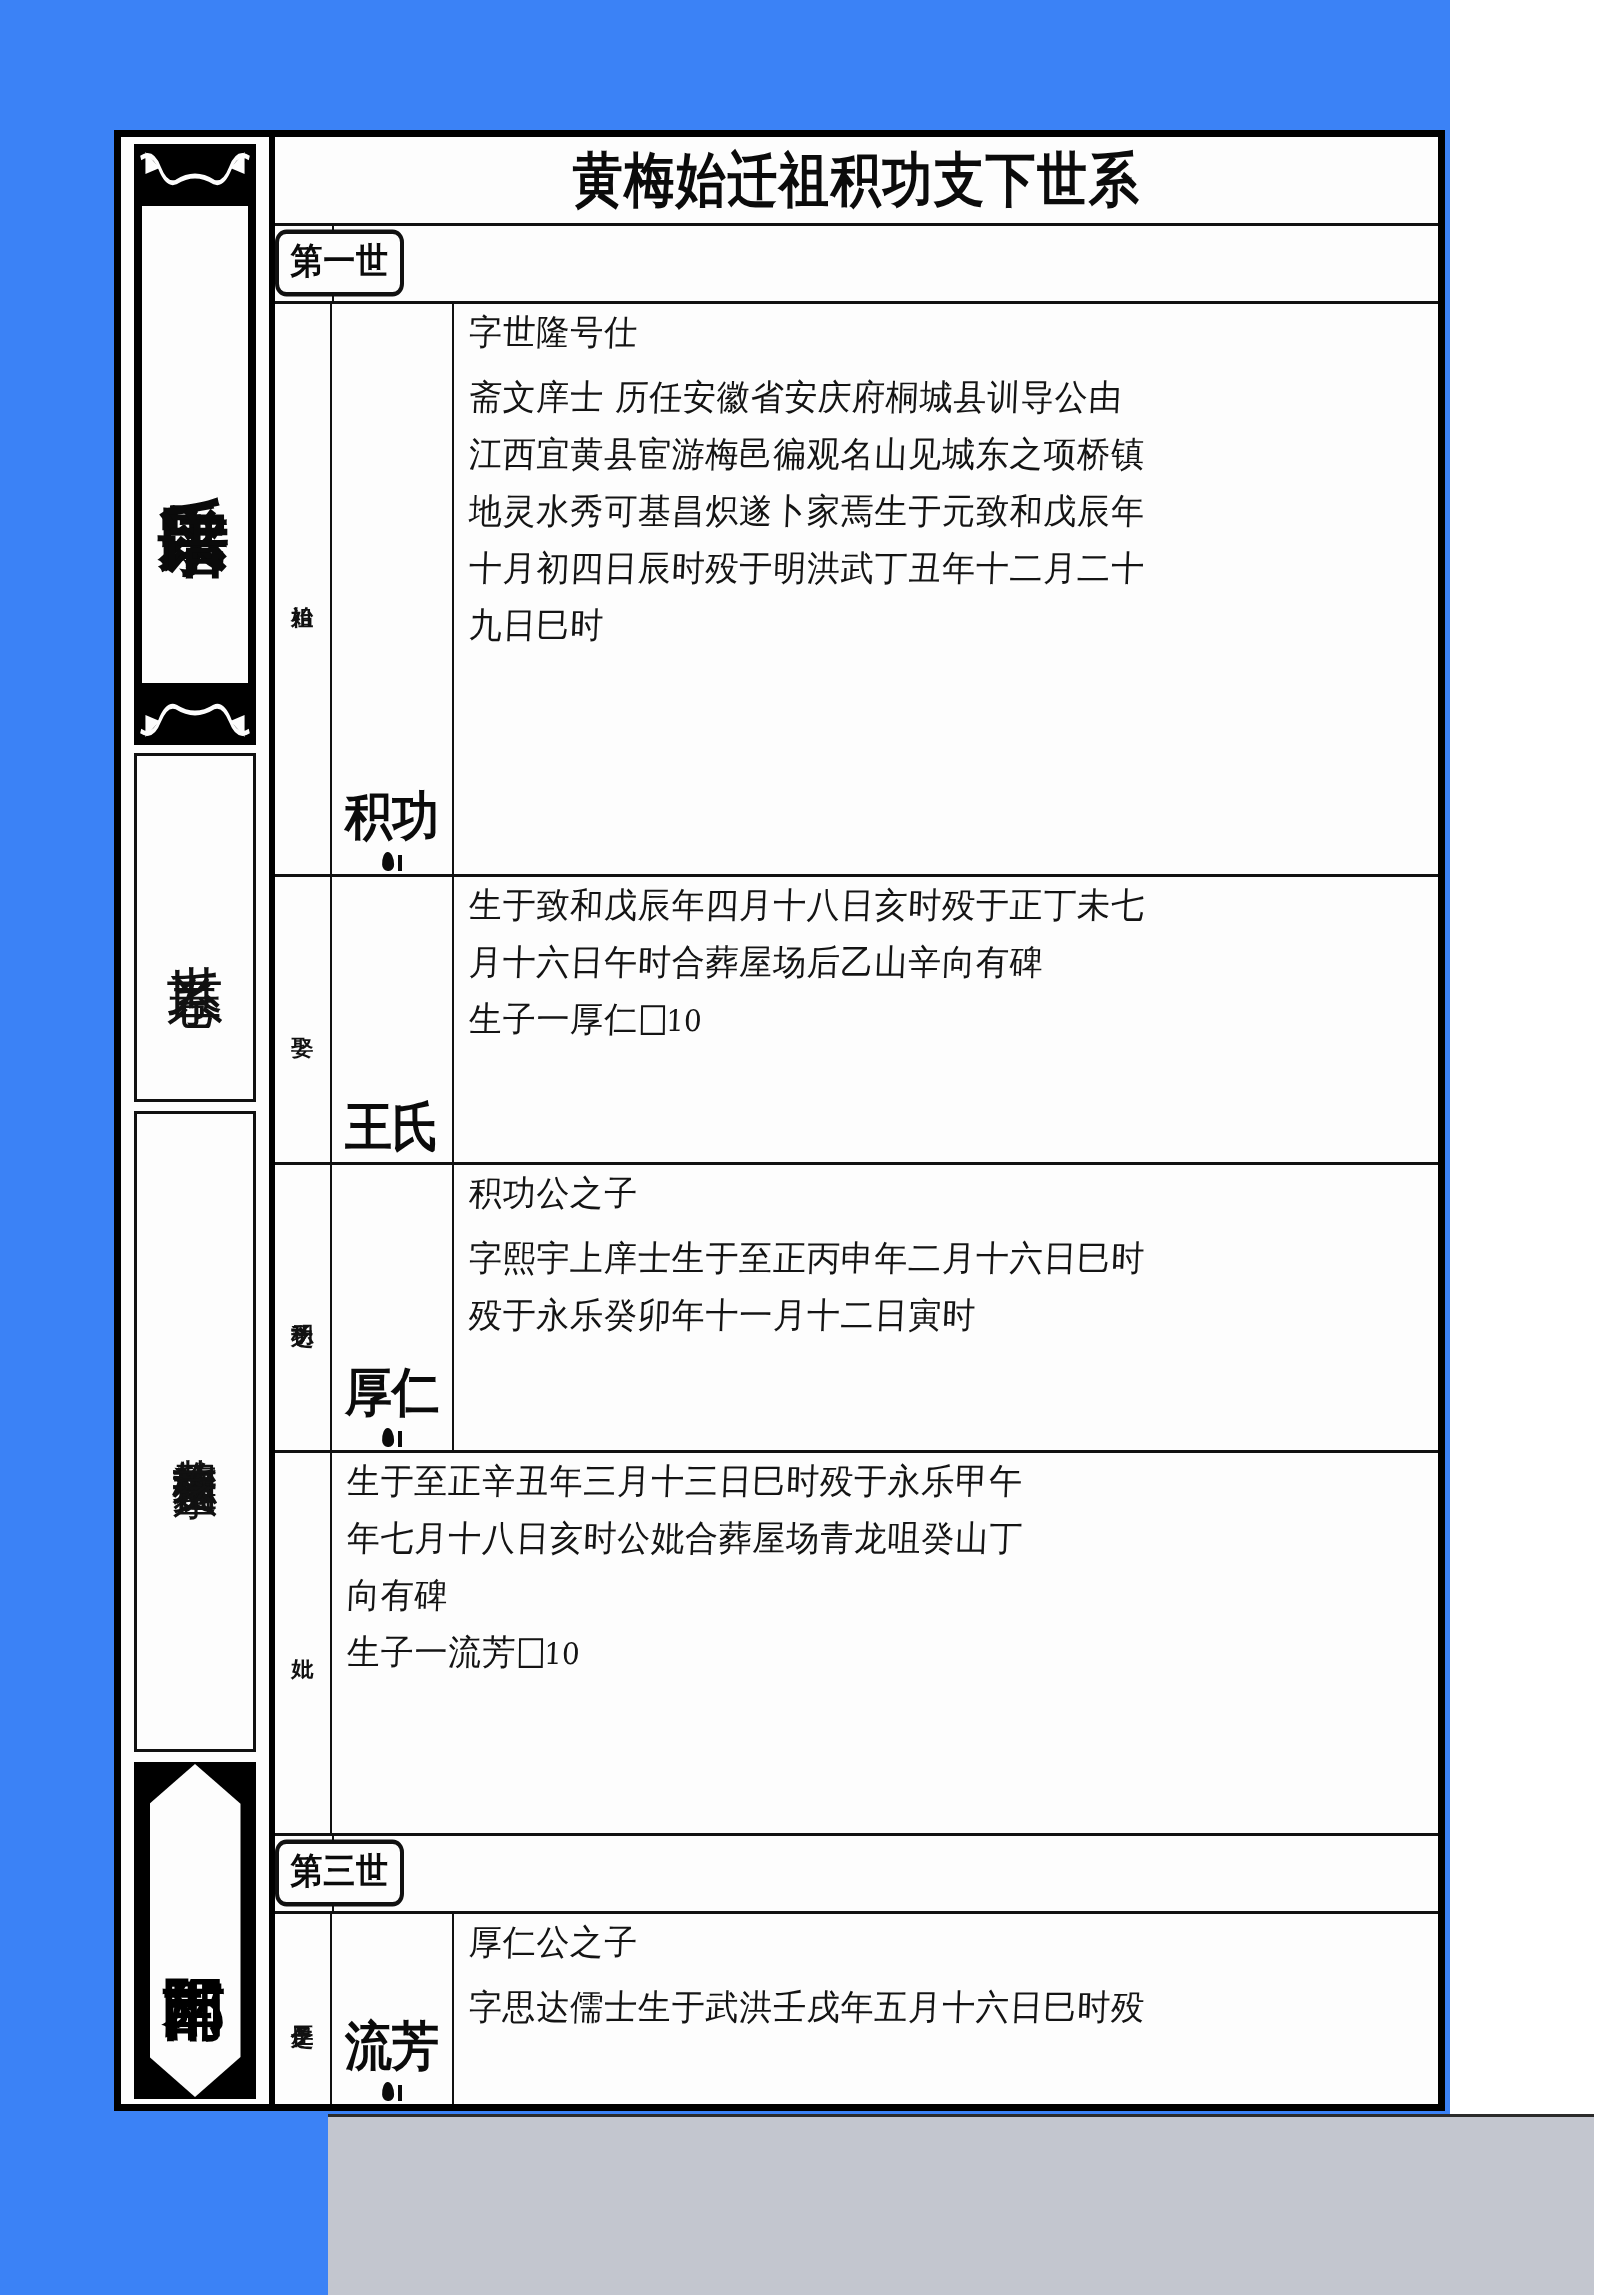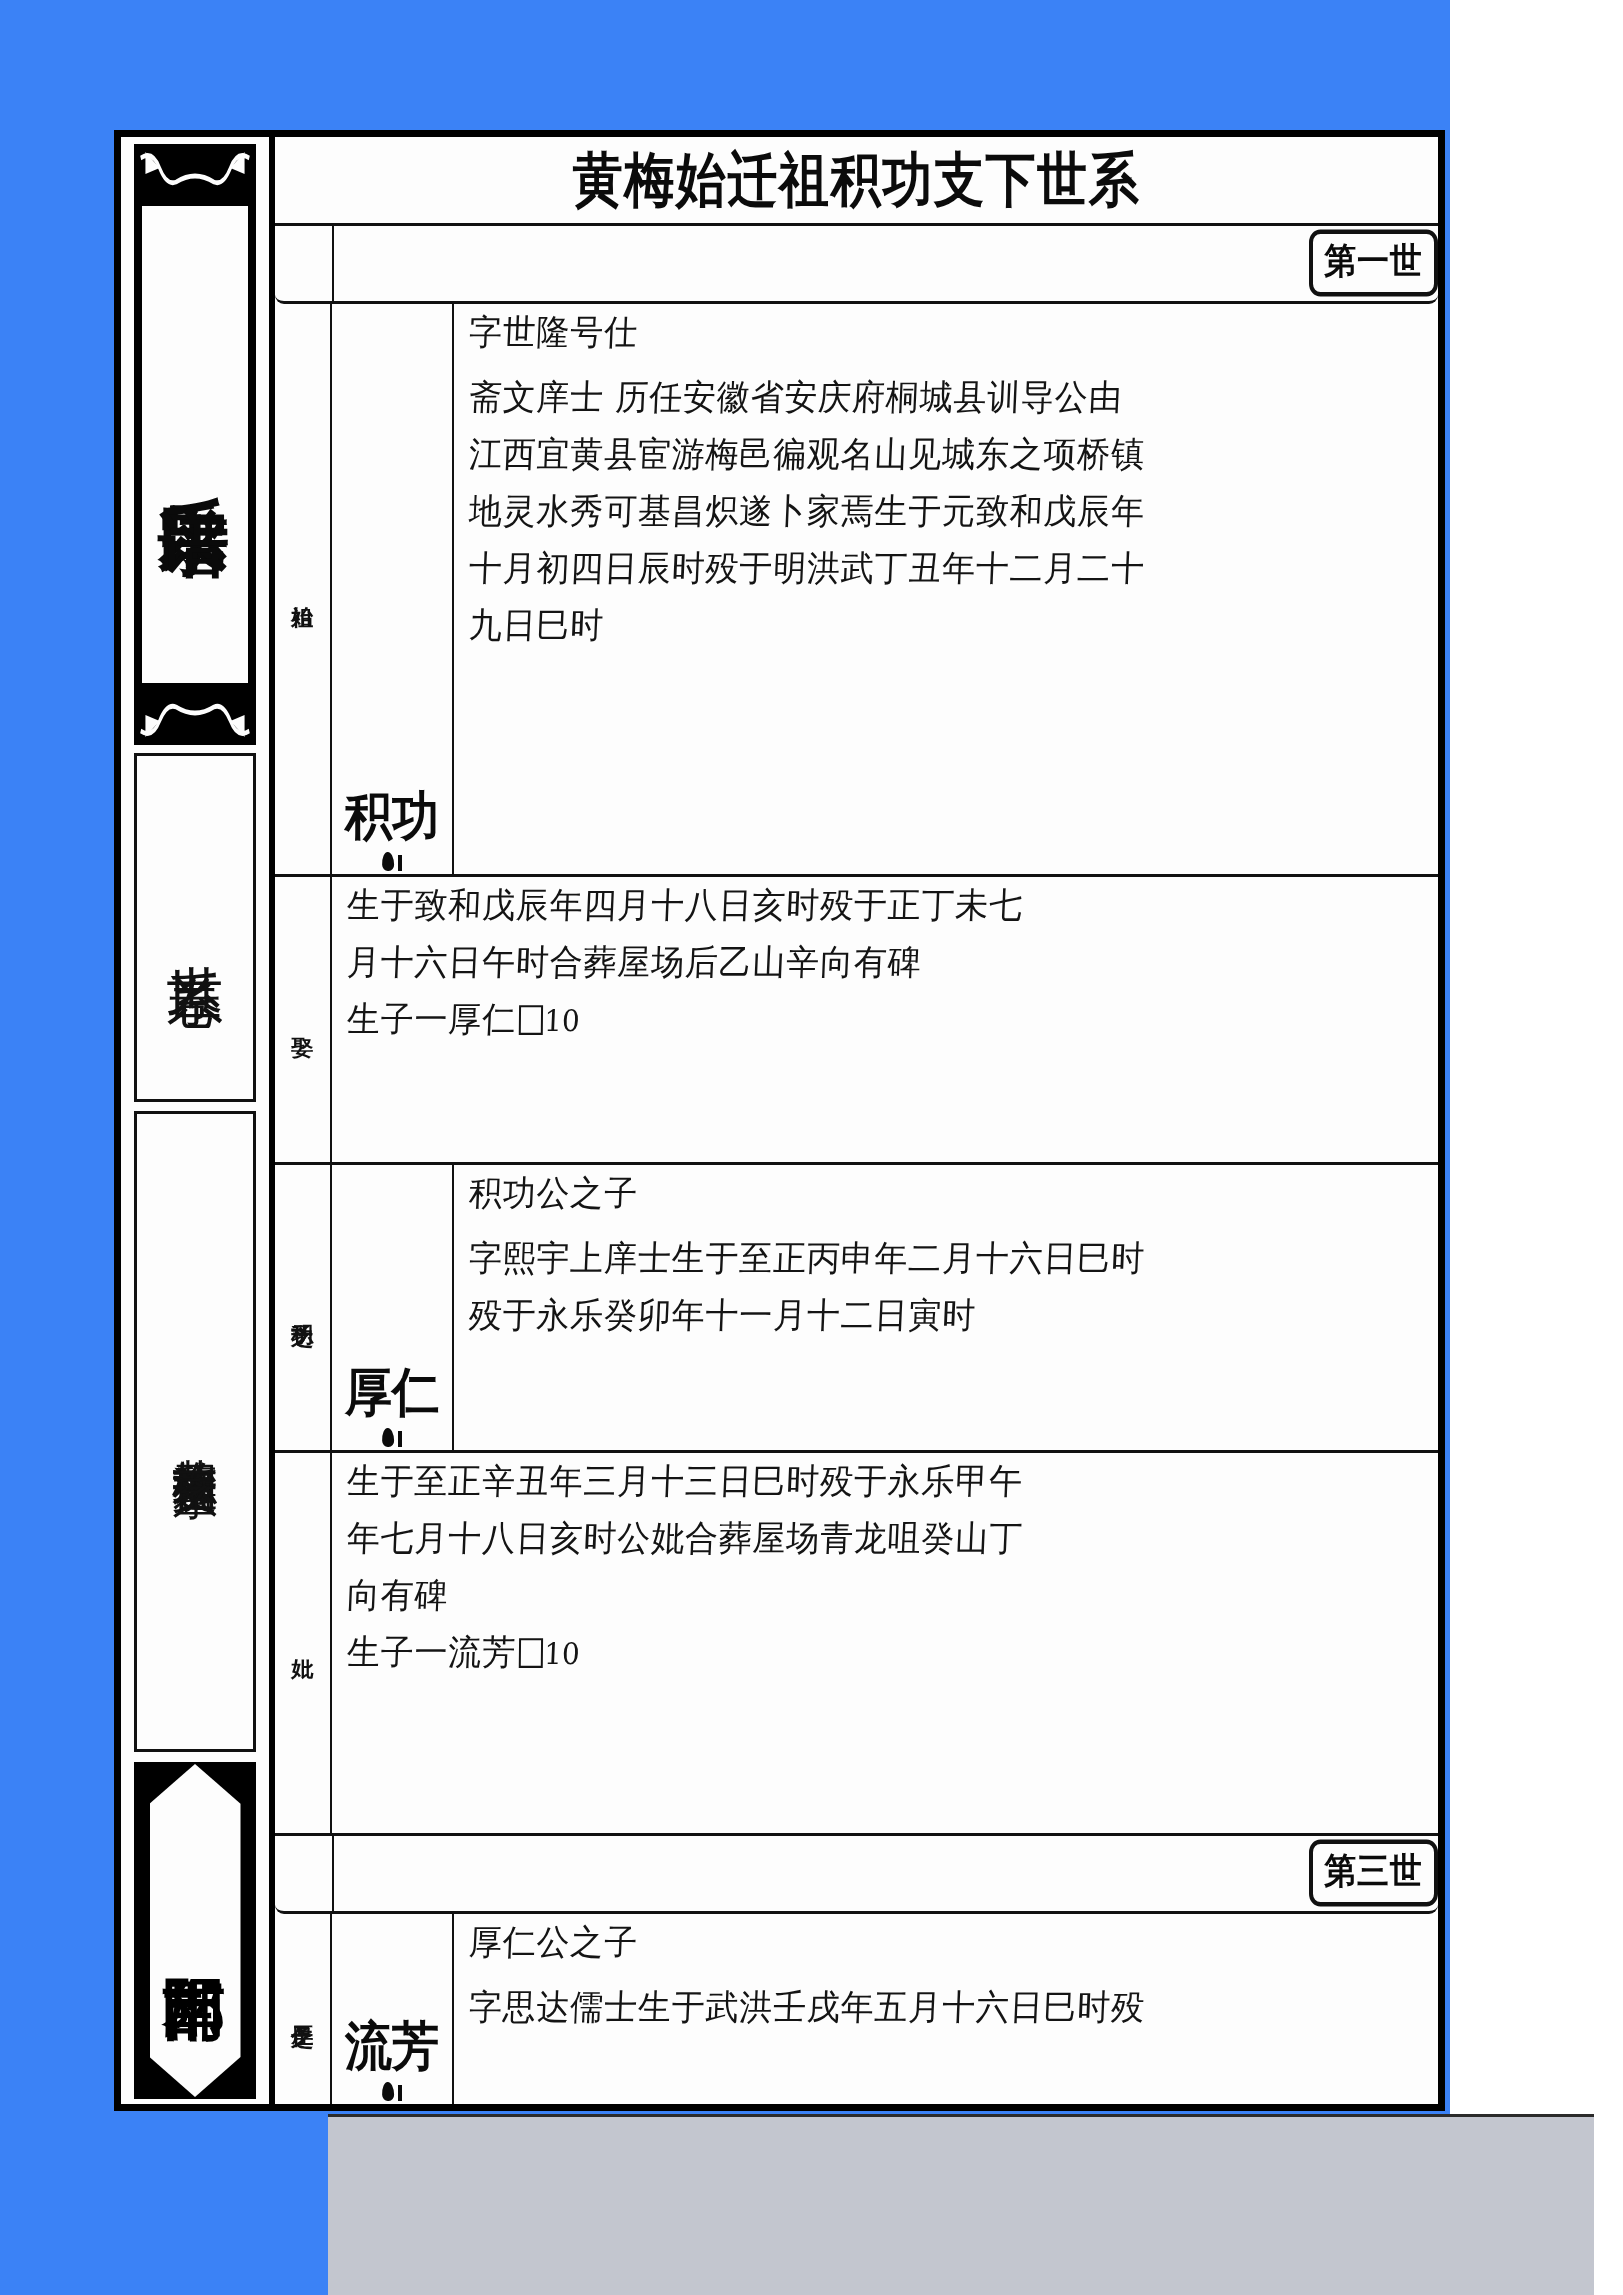--- a/index.html
+++ b/index.html
@@ -183,24 +183,23 @@
     font-weight:bold;
     font-size:50px;
     letter-spacing:1.6px;
     color:#0b0b0b;
     transform:scaleY(1.18);
   }
 
   .gen-header-row{
     height:78px;
     border-bottom:3.2px solid #111;
-    display:flex;align-items:center;justify-content:flex-end;
+    display:flex;align-items:center;justify-content:flex-start;
     box-sizing:border-box;
     position:relative;
-    border-radius:9px;
   }
   .gen-header-row::before{
     
     content:"";
     position:absolute;left:0;top:0;bottom:0;
     width:57px;
     border-right:2.4px solid #111;
   }
   .gen-badge{
     border:4px solid #111;
@@ -409,20 +408,25 @@
               <div class="body-line">十月初四日辰时殁于明洪武丁丑年十二月二十</div>
               <div class="body-line">九日巳时</div>
             </div>
           </div>
           <div class="person-row" style="flex: 3 1 0px;">
             <div class="col-rel">
               <div class="rel-cell">
                 <div class="rel-text">娶</div>
               </div>
             </div>
+            <div class="col-name">
+              <div class="name-cell">
+                <div class="name-text">王氏</div>
+              </div>
+            </div>
             <div class="col-body">
               <div class="body-line">生于致和戊辰年四月十八日亥时殁于正丁未七</div>
               <div class="body-line">月十六日午时合葬屋场后乙山辛向有碑</div>
               <div class="body-line"><span>生子一厚仁</span><span class="child-mark"></span><span class="child-num">10</span></div>
             </div>
           </div>
           <div class="person-row" style="flex: 3 1 0px;">
             <div class="col-rel">
               <div class="rel-cell">
                 <div class="rel-text">积功之子</div>

